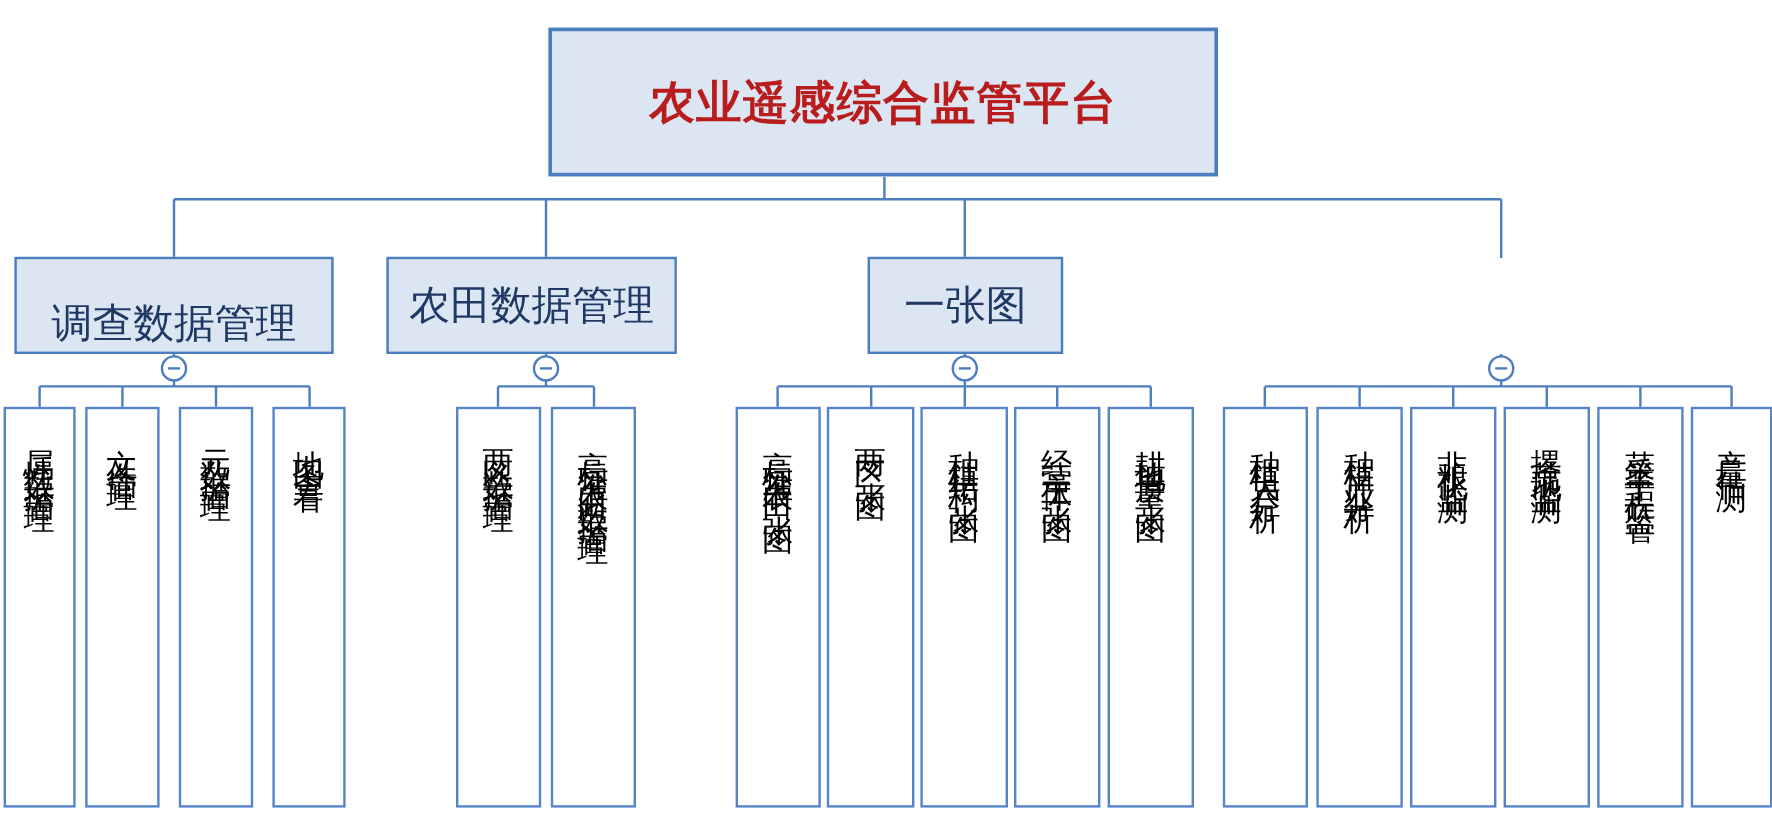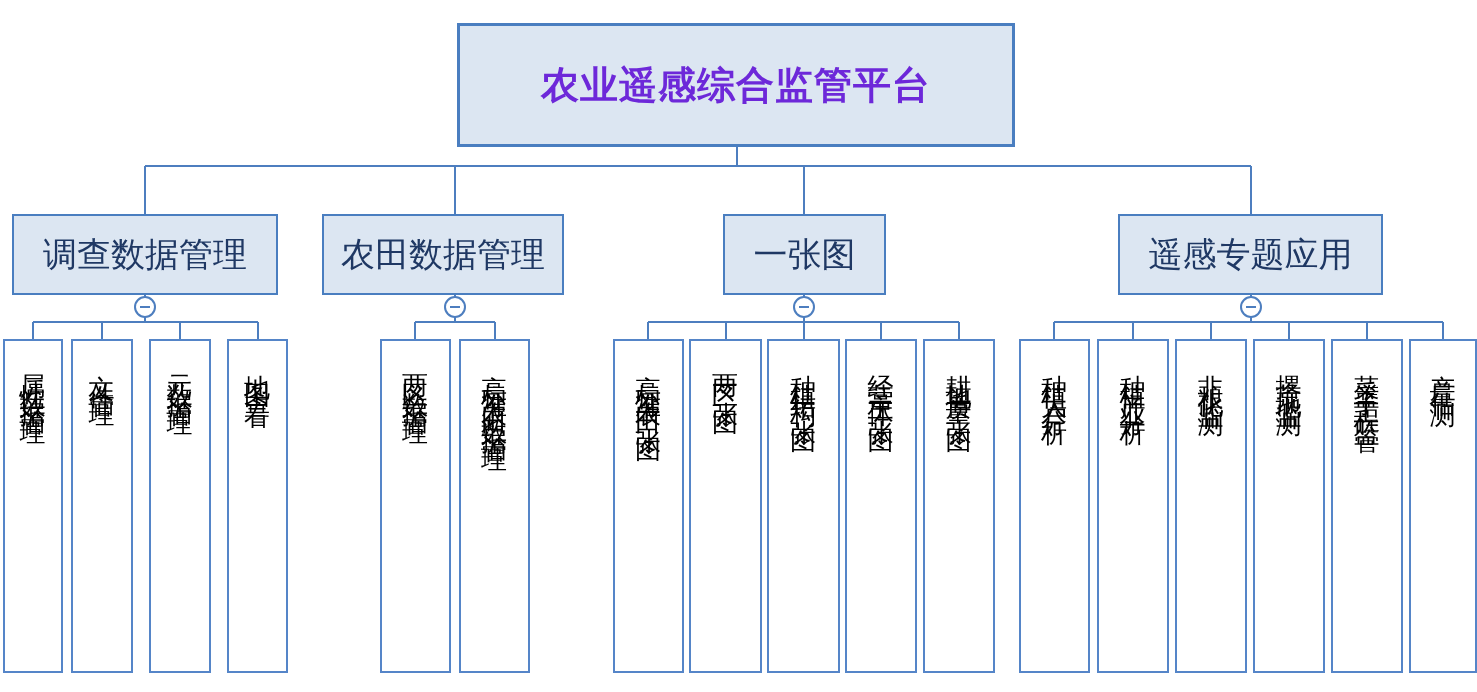--- a/index.html
+++ b/index.html
@@ -14,21 +14,21 @@
   .node{
     position:absolute;
     box-sizing:border-box;
     display:flex;align-items:center;justify-content:center;
     z-index:2;
   }
   .root-node{
     top:23px;height:124px;
     background:#dce6f2;
     border:3px solid #4a7ec0;
-    font-size:38px;font-weight:bold;color:#6d28d9;
+    font-size:38px;font-weight:bold;color:#b91c1c;
     letter-spacing:1px;
   }
   .branch-node{
     top:214px;height:81px;
     background:#dce6f2;
     border:2px solid #4a7ec0;
     font-size:34px;color:#1f3864;
   }
   .leaf-node{
     top:339px;height:334px;
@@ -80,31 +80,28 @@
         <circle cx="1251" cy="307" r="10" fill="#ffffff" stroke="#4d7ebf" stroke-width="2"></circle>
         <line x1="1246" y1="307" x2="1256" y2="307" stroke="#4d7ebf" stroke-width="2"></line>
       </g>
     </g>
   </svg>
 
   <div class="node root-node" style="left:457px;width:558px;">
     <span>农业遥感综合监管平台</span>
   </div>
 
-  <div class="node branch-node" style="left:12px;width:266px;">
+  <div class="node branch-node" style="left:12px;width:266px;align-items:flex-end;">
     <span>调查数据管理</span>
   </div>
   <div class="node branch-node" style="left:322px;width:242px;">
     <span>农田数据管理</span>
   </div>
   <div class="node branch-node" style="left:723px;width:163px;">
     <span>一张图</span>
-  </div>
-  <div class="node branch-node" style="left:1118px;width:265px;">
-    <span>遥感专题应用</span>
   </div>
 
   <div class="node leaf-node" style="left:3px;width:60px;">
     <span class="vtext">属性数据管理</span>
   </div>
   <div class="node leaf-node" style="left:71px;width:62px;">
     <span class="vtext">文件管理</span>
   </div>
   <div class="node leaf-node" style="left:149px;width:62px;">
     <span class="vtext">元数据管理</span>

